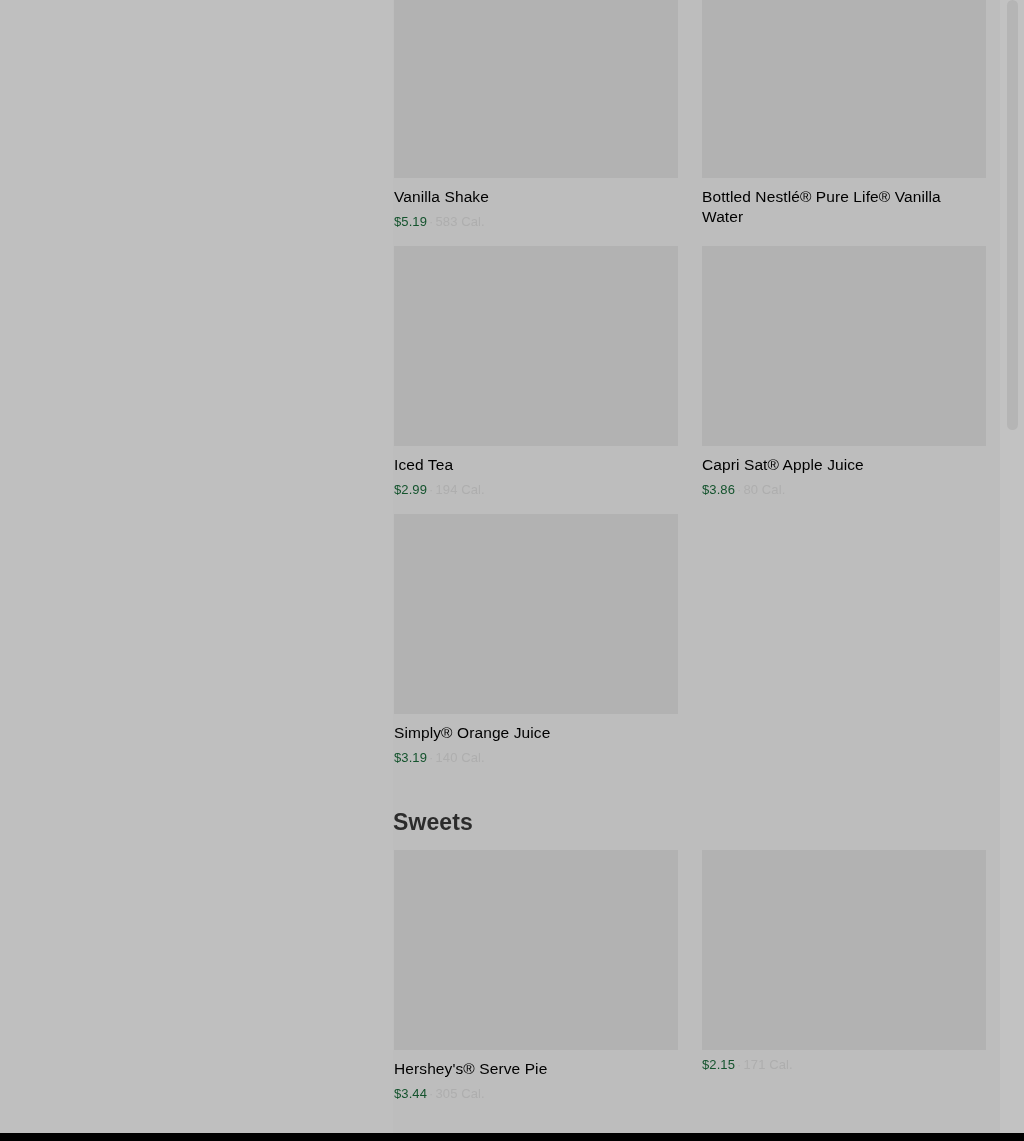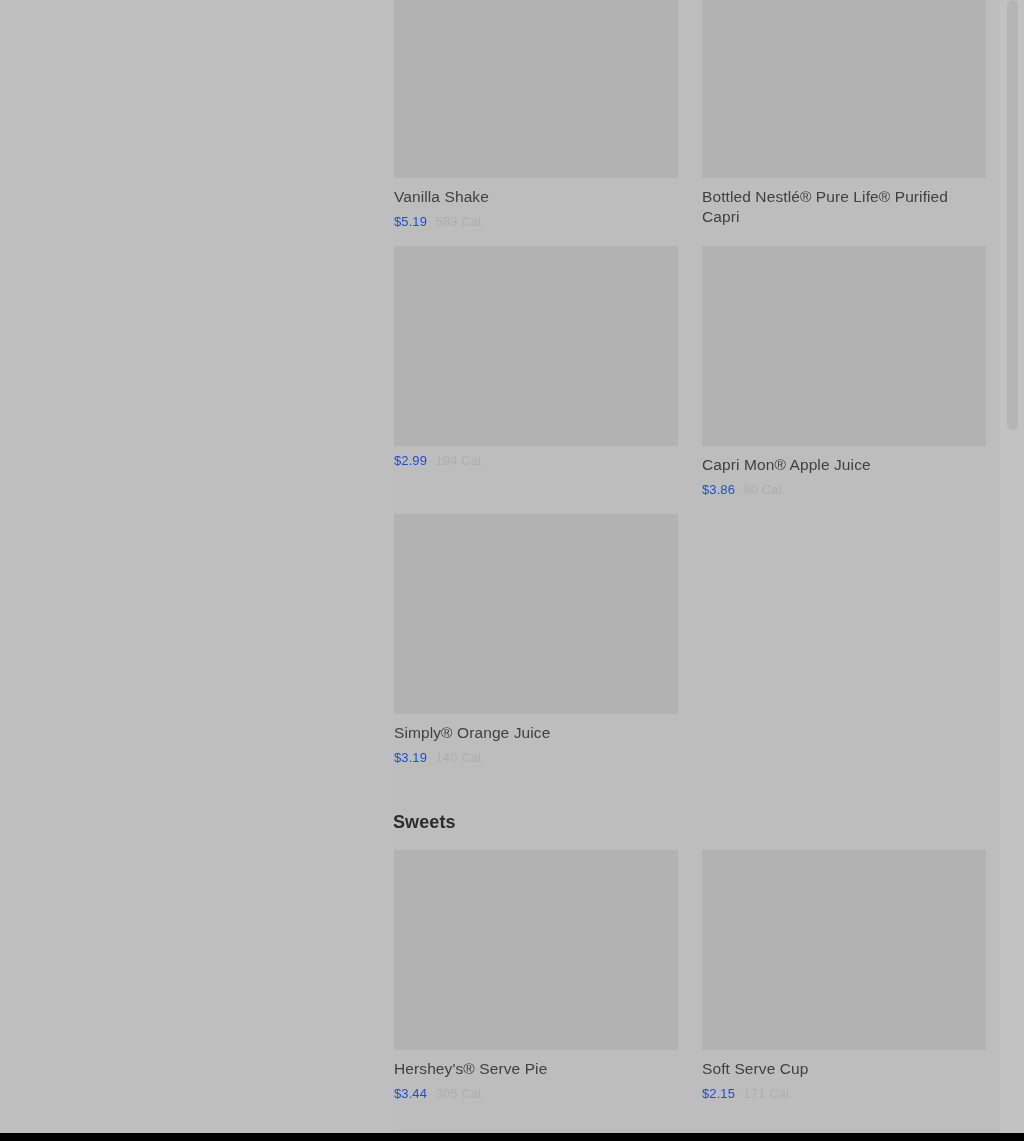--- a/index.html
+++ b/index.html
@@ -78,38 +78,38 @@
     height: 200px;
     background: #b2b2b2;
     display: block;
     border: 0;
   }
 
   .card-title {
     font-size: 15.5px;
     line-height: 20px;
     font-weight: 400;
-    color: #404040;
+    color: #000000;
     margin: 9px 0 0 0;
     letter-spacing: 0.1px;
   }
 
   .card-meta {
     font-size: 13px;
     line-height: 17px;
     margin: 6px 0 0 0;
     color: #a8a8a8;
     letter-spacing: 0.1px;
   }
-  .card-meta .price { color: #1d4ed8; }
+  .card-meta .price { color: #14532d; }
   .card-meta .sep { color: #b0b0b0; padding: 0 2px; }
   .card-meta .cal { color: #aeaeae; }
 
   .section-heading {
-    font-size: 18px;
+    font-size: 23px;
     line-height: 28px;
     font-weight: 700;
     color: #2c2c2c;
     margin: 26px 0 14px 0;
     letter-spacing: 0.1px;
   }
 
   .bottom-bar {
     position: absolute;
     left: 0;
@@ -133,33 +133,34 @@
       <div class="card top-clip">
         <div class="thumb"></div>
         <div class="card-title">Vanilla Shake</div>
         <div class="card-meta">
           <span class="price">$5.19</span><span class="sep">·</span><span class="cal">583 Cal.</span>
         </div>
       </div>
 
       <div class="card top-clip">
         <div class="thumb"></div>
-        <div class="card-title">Bottled Nestlé® Pure Life® Purified Capri</div>
-      </div>
-
-      <div class="card">
-        <div class="thumb"></div>
+        <div class="card-title">Bottled Nestlé® Pure Life® Vanilla Water</div>
+      </div>
+
+      <div class="card">
+        <div class="thumb"></div>
+        <div class="card-title">Iced Tea</div>
         <div class="card-meta">
           <span class="price">$2.99</span><span class="sep">·</span><span class="cal">194 Cal.</span>
         </div>
       </div>
 
       <div class="card">
         <div class="thumb"></div>
-        <div class="card-title">Capri Mon® Apple Juice</div>
+        <div class="card-title">Capri Sat® Apple Juice</div>
         <div class="card-meta">
           <span class="price">$3.86</span><span class="sep">·</span><span class="cal">80 Cal.</span>
         </div>
       </div>
 
       <div class="card">
         <div class="thumb"></div>
         <div class="card-title">Simply® Orange Juice</div>
         <div class="card-meta">
           <span class="price">$3.19</span><span class="sep">·</span><span class="cal">140 Cal.</span>
@@ -175,21 +176,20 @@
       <div class="card">
         <div class="thumb"></div>
         <div class="card-title">Hershey's® Serve Pie</div>
         <div class="card-meta">
           <span class="price">$3.44</span><span class="sep">·</span><span class="cal">305 Cal.</span>
         </div>
       </div>
 
       <div class="card">
         <div class="thumb"></div>
-        <div class="card-title">Soft Serve Cup</div>
         <div class="card-meta">
           <span class="price">$2.15</span><span class="sep">·</span><span class="cal">171 Cal.</span>
         </div>
       </div>
     </div>
 
   </div>
 
   <div class="scroll-track">
     <div class="scroll-thumb"></div>

